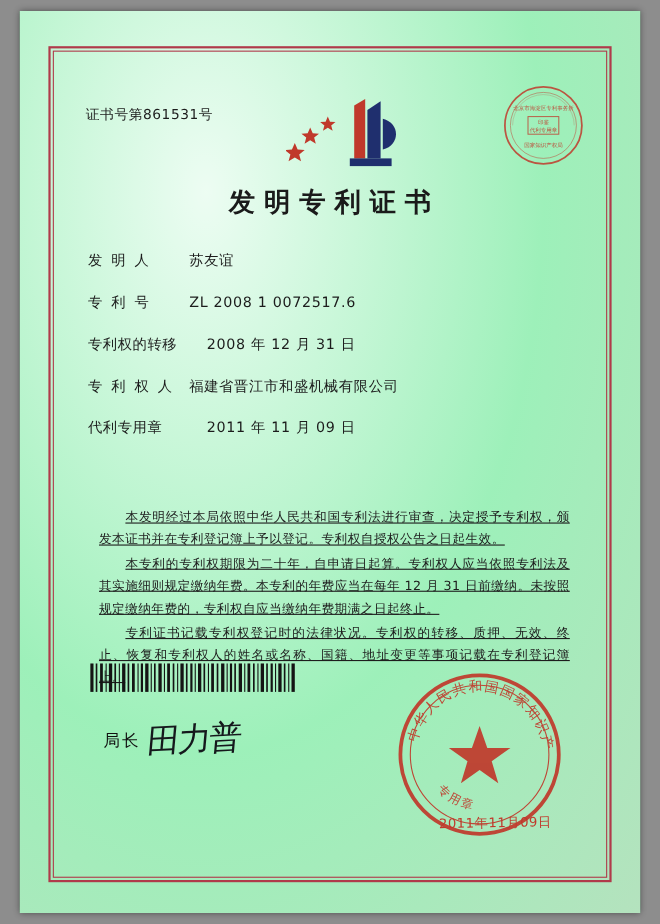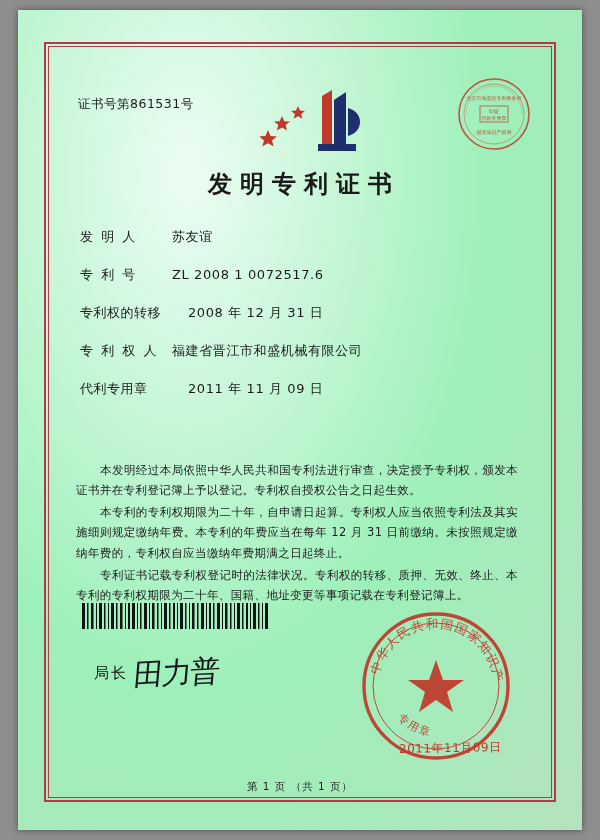--- a/index.html
+++ b/index.html
@@ -131,27 +131,28 @@
   }
   .field.wide .lbl {
     width: 108px;
     flex: 0 0 108px;
     letter-spacing: 0.5px;
   }
 
   
   .paras {
     position: absolute;
-    left: 16px;
+    left: 30px;
     right: 22px;
     top: 402px;
     font-size: 11.5px;
     line-height: 1.75;
     color: #1d1d1d;
     text-align: justify;
+    text-decoration: underline;
   }
   .paras p {
     margin: 0 0 2px 0;
     text-indent: 24px;
     letter-spacing: 0.4px;
   }
 
   
   .barcode {
     position: absolute;
@@ -275,21 +276,21 @@
       </div>
       <div class="field wide">
         <span class="lbl">代利专用章</span>
         <span class="val">2011 年 11 月 09 日</span>
       </div>
     </div>
 
     <div class="paras">
       <p>本发明经过本局依照中华人民共和国专利法进行审查，决定授予专利权，颁发本证书并在专利登记簿上予以登记。专利权自授权公告之日起生效。</p>
       <p>本专利的专利权期限为二十年，自申请日起算。专利权人应当依照专利法及其实施细则规定缴纳年费。本专利的年费应当在每年 12 月 31 日前缴纳。未按照规定缴纳年费的，专利权自应当缴纳年费期满之日起终止。</p>
-      <p>专利证书记载专利权登记时的法律状况。专利权的转移、质押、无效、终止、本专利的专利权期限为二十年、国籍、地址变更等事项记载在专利登记簿上。</p>
+      <p>专利证书记载专利权登记时的法律状况。专利权的转移、质押、无效、终止、恢复和专利权人的姓名或名称、国籍、地址变更等事项记载在专利登记簿上。</p>
     </div>
 
     <div class="barcode">
       <svg viewBox="0 0 190 26" width="190" height="26" preserveAspectRatio="none">
         <g fill="#141414">
           <rect x="0" y="0" width="3" height="26"></rect>
             <rect x="5" y="0" width="1.5" height="26"></rect>
           <rect x="9" y="0" width="2.5" height="26"></rect>
             <rect x="14" y="0" width="1" height="26"></rect>
           <rect x="17" y="0" width="3" height="26"></rect>
@@ -358,15 +359,14 @@
           <path id="arcBottom" d="M 26 76 A 50 50 0 0 0 126 76" fill="none"></path>
           <text font-size="11" fill="#c0392b" letter-spacing="2">
             <textPath href="#arcBottom" startOffset="22%">专用章</textPath>
           </text>
         </g>
       </svg>
     </div>
 
     <div class="seal-date">2011年11月09日</div>
 
-    <div class="page-num">第 1 页 （共 1 页）</div>
   </div>
 </div>
 
 </body></html>

